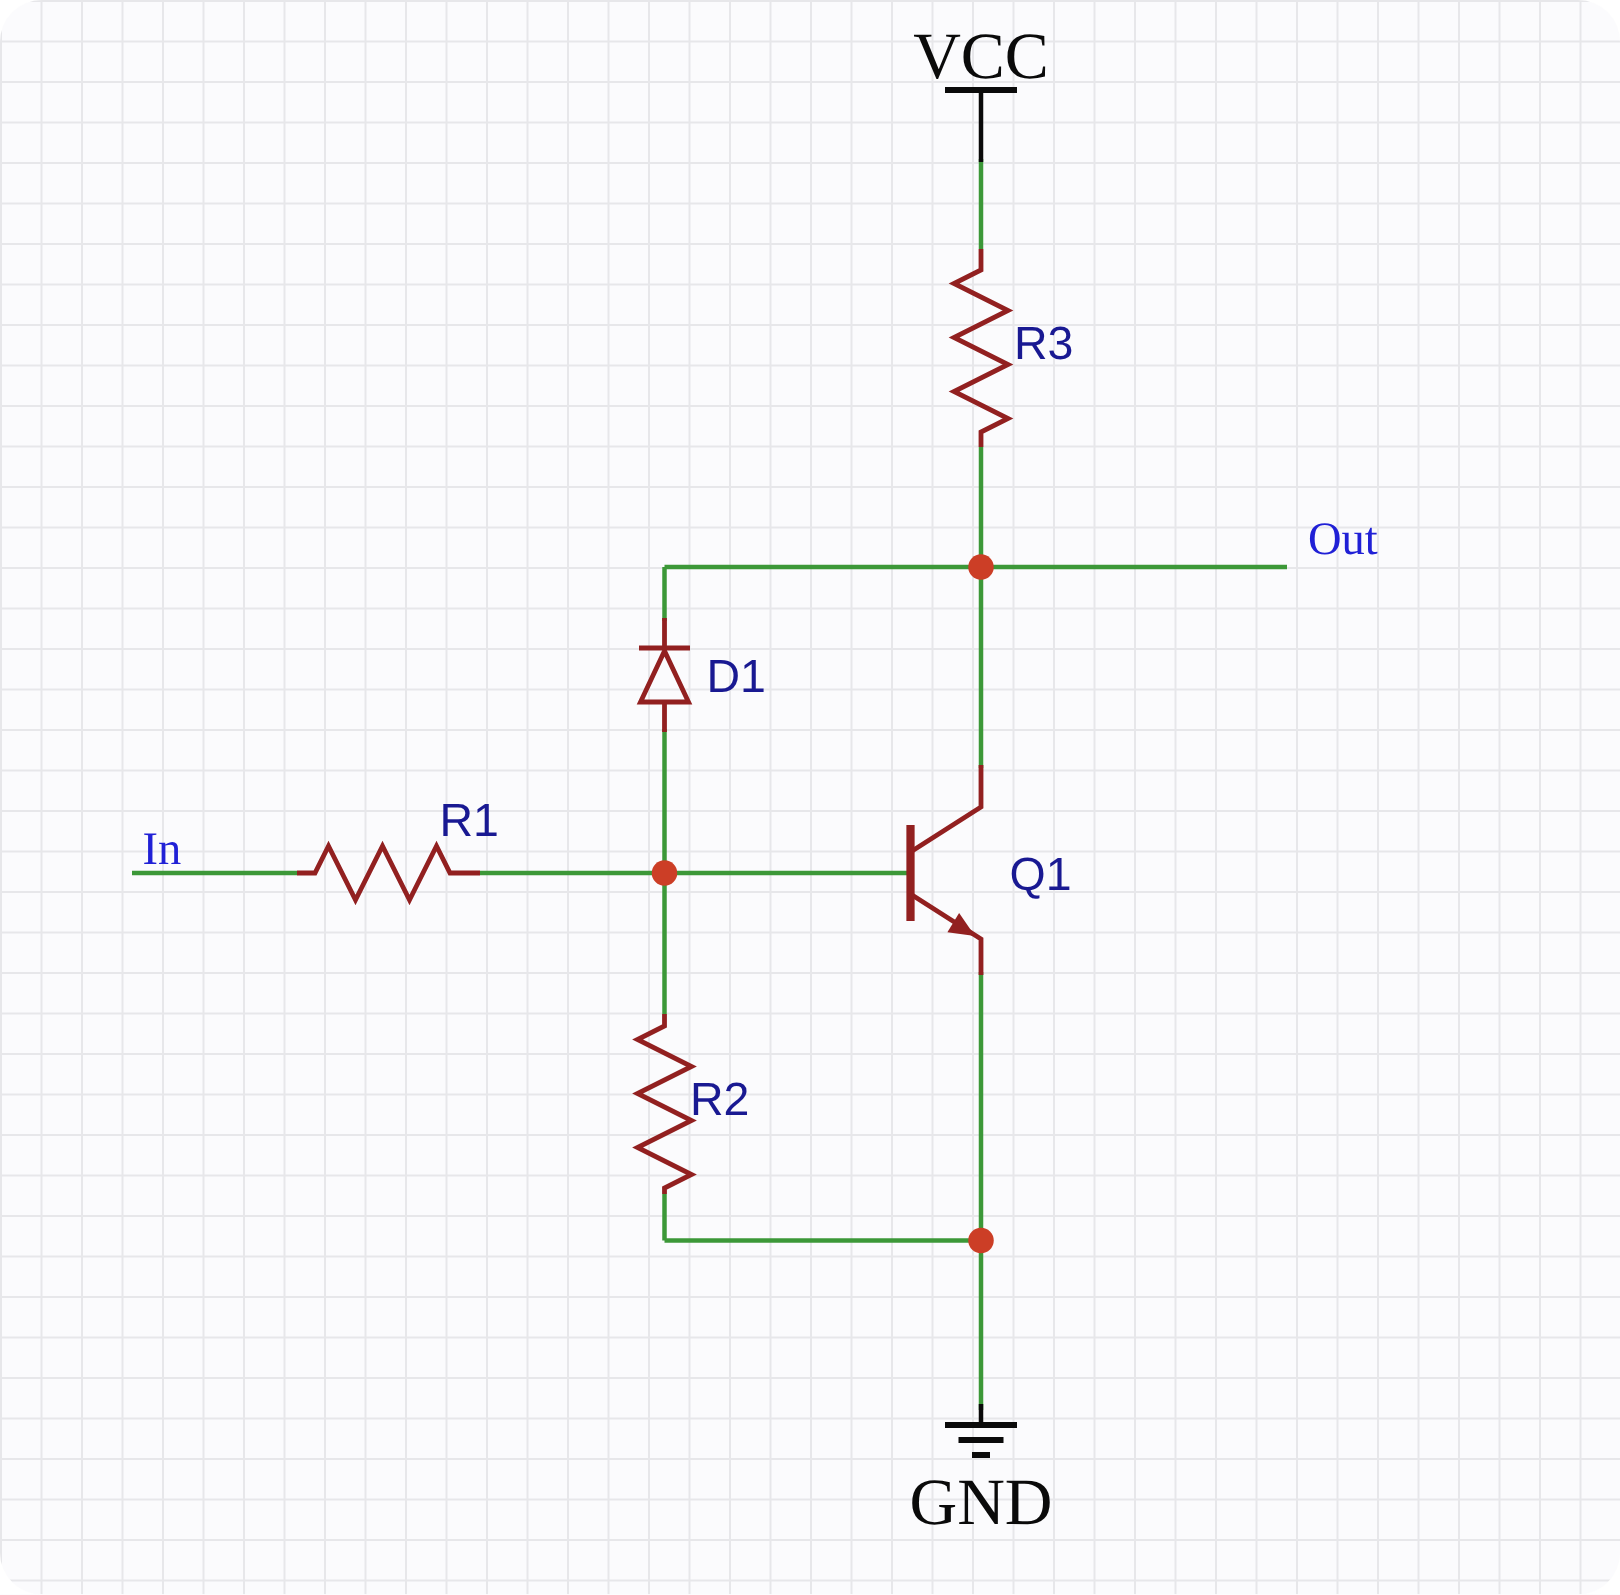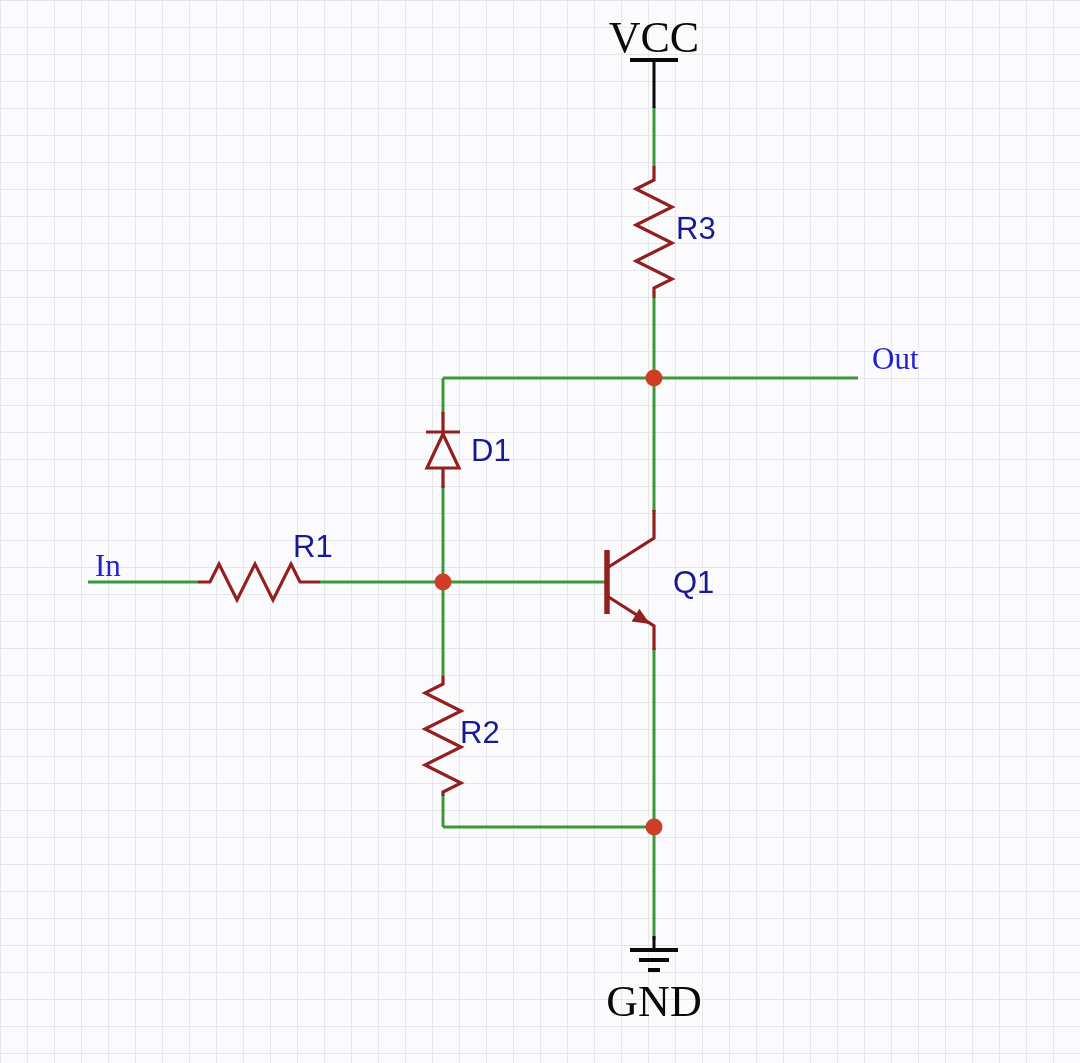--- a/index.html
+++ b/index.html
@@ -5,20 +5,21 @@
   html,body{margin:0;padding:0;}
   .canvas{
     position:relative;
     width:1080px;height:1063px;
     background-color:#fbfbfd;
     background-image:
       linear-gradient(to right, #e7e7ea 1px, transparent 1px),
       linear-gradient(to bottom, #e7e7ea 1px, transparent 1px);
     background-size:27px 27px;
     overflow:hidden;
+    border-radius:28px;
   }
   svg{position:absolute;left:0;top:0;}
   .lbl-serif{font-family:"Liberation Serif","DejaVu Serif",serif;}
   .lbl-sans{font-family:"Liberation Sans","DejaVu Sans",sans-serif;}
   .fs-44{font-size:44px;}
   .fs-31{font-size:31px;}
 </style>
 </head>
 <body>
 

